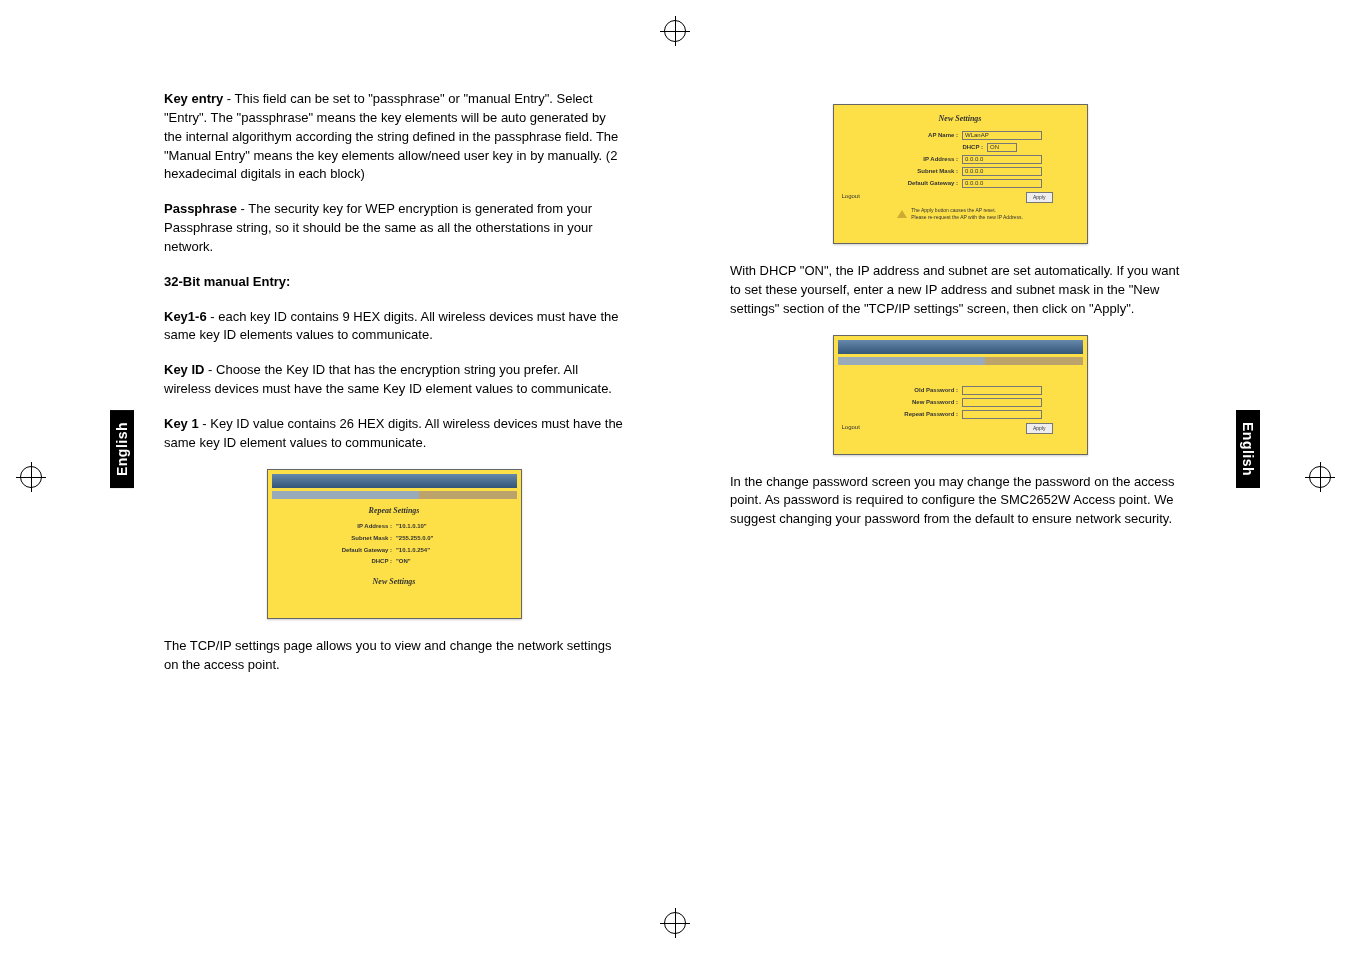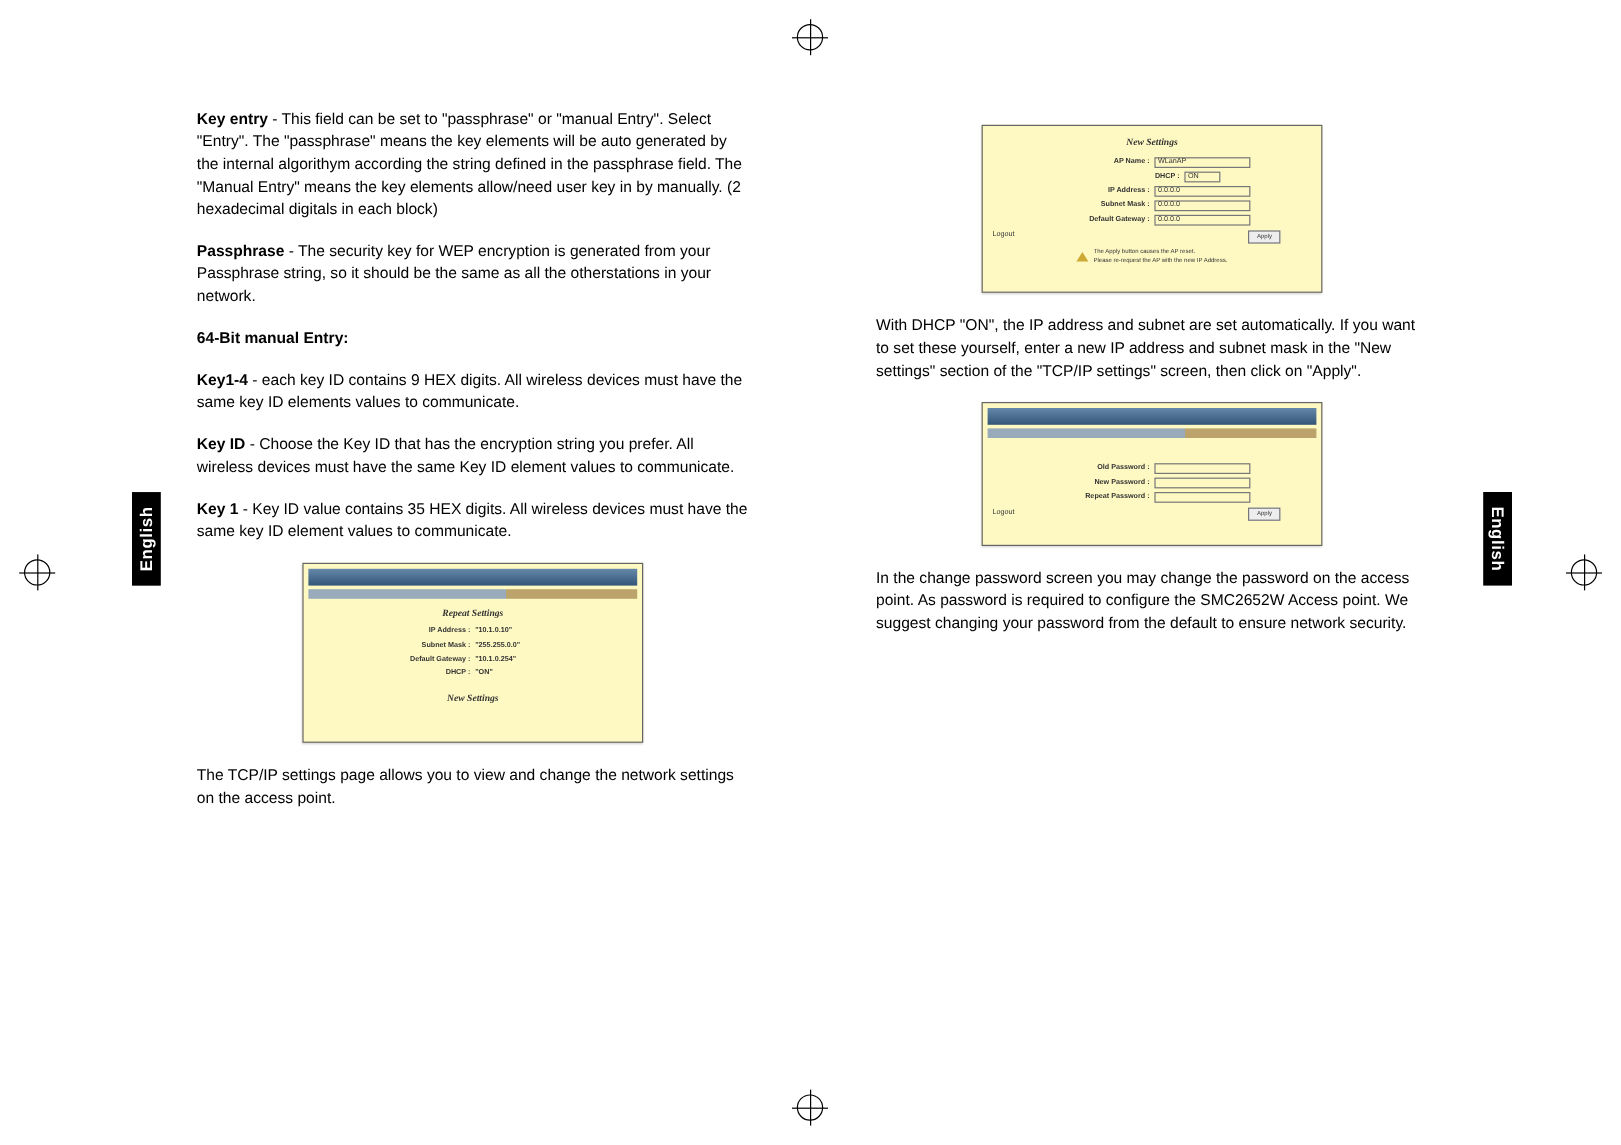--- a/index.html
+++ b/index.html
@@ -42,27 +42,27 @@
   }
   .page-left  .content { left: 54px; }
   .page-right .content { left: 30px; }
 
   .para { margin-bottom: 16px; }
   .bold { font-weight: bold; }
 
   .screenshot {
     display: block;
     margin: 14px auto 18px auto;
-    background: #fef9c3;
+    background: #fde047;
     border: 1px solid #666;
     box-shadow: 0 1px 2px rgba(0,0,0,.2);
     padding: 4px;
     font-size: 6px;
     color: #333;
-    width: 284px;
+    width: 255px;
   }
   .screenshot .banner {
     height: 14px;
     background: linear-gradient(#68a, #357);
     margin-bottom: 3px;
   }
   .screenshot .tabs {
     height: 8px;
     background: linear-gradient(90deg,#9ab 0 20%,#9ab 20% 40%,#9ab 40% 60%,#bca36b 60% 80%,#bca36b 80% 100%);
     margin-bottom: 6px;
@@ -157,32 +157,32 @@
   <div class="content">
 
     <p class="para">
       <span class="bold">Key entry</span><span> - This field can be set to "passphrase" or "manual Entry".  Select "Entry".  The "passphrase" means the key elements will be auto generated by the internal algorithym according the string defined in the passphrase field.  The "Manual Entry" means the key elements allow/need user key in by manually. (2 hexadecimal digitals in each block)</span>
     </p>
 
     <p class="para">
       <span class="bold">Passphrase</span><span> - The security key for WEP encryption is generated from your Passphrase string, so it should be the same as all the otherstations in your network.</span>
     </p>
 
-    <p class="para bold">64-Bit manual Entry:</p>
-
-    <p class="para">
-      <span class="bold">Key1-4</span><span> - each key ID contains 9 HEX digits.  All wireless devices must have the same key ID elements values to communicate.</span>
+    <p class="para bold">32-Bit manual Entry:</p>
+
+    <p class="para">
+      <span class="bold">Key1-6</span><span> - each key ID contains 9 HEX digits.  All wireless devices must have the same key ID elements values to communicate.</span>
     </p>
 
     <p class="para">
       <span class="bold">Key ID</span><span> - Choose the Key ID that has the encryption string you prefer.  All wireless devices must have the same Key ID element values to communicate.</span>
     </p>
 
     <p class="para">
-      <span class="bold">Key 1</span><span> - Key ID value contains 35 HEX digits.  All wireless devices must have the same key ID element values to communicate.</span>
+      <span class="bold">Key 1</span><span> - Key ID value contains 26 HEX digits.  All wireless devices must have the same key ID element values to communicate.</span>
     </p>
 
     <div class="screenshot" style="height:150px;position:relative;">
       <div class="banner"></div>
       <div class="tabs"></div>
       <div class="heading">Repeat Settings</div>
       <div class="row">
           <span class="lbl">IP Address :</span>
           <span class="val-txt">"10.1.0.10"</span>
         </div>

